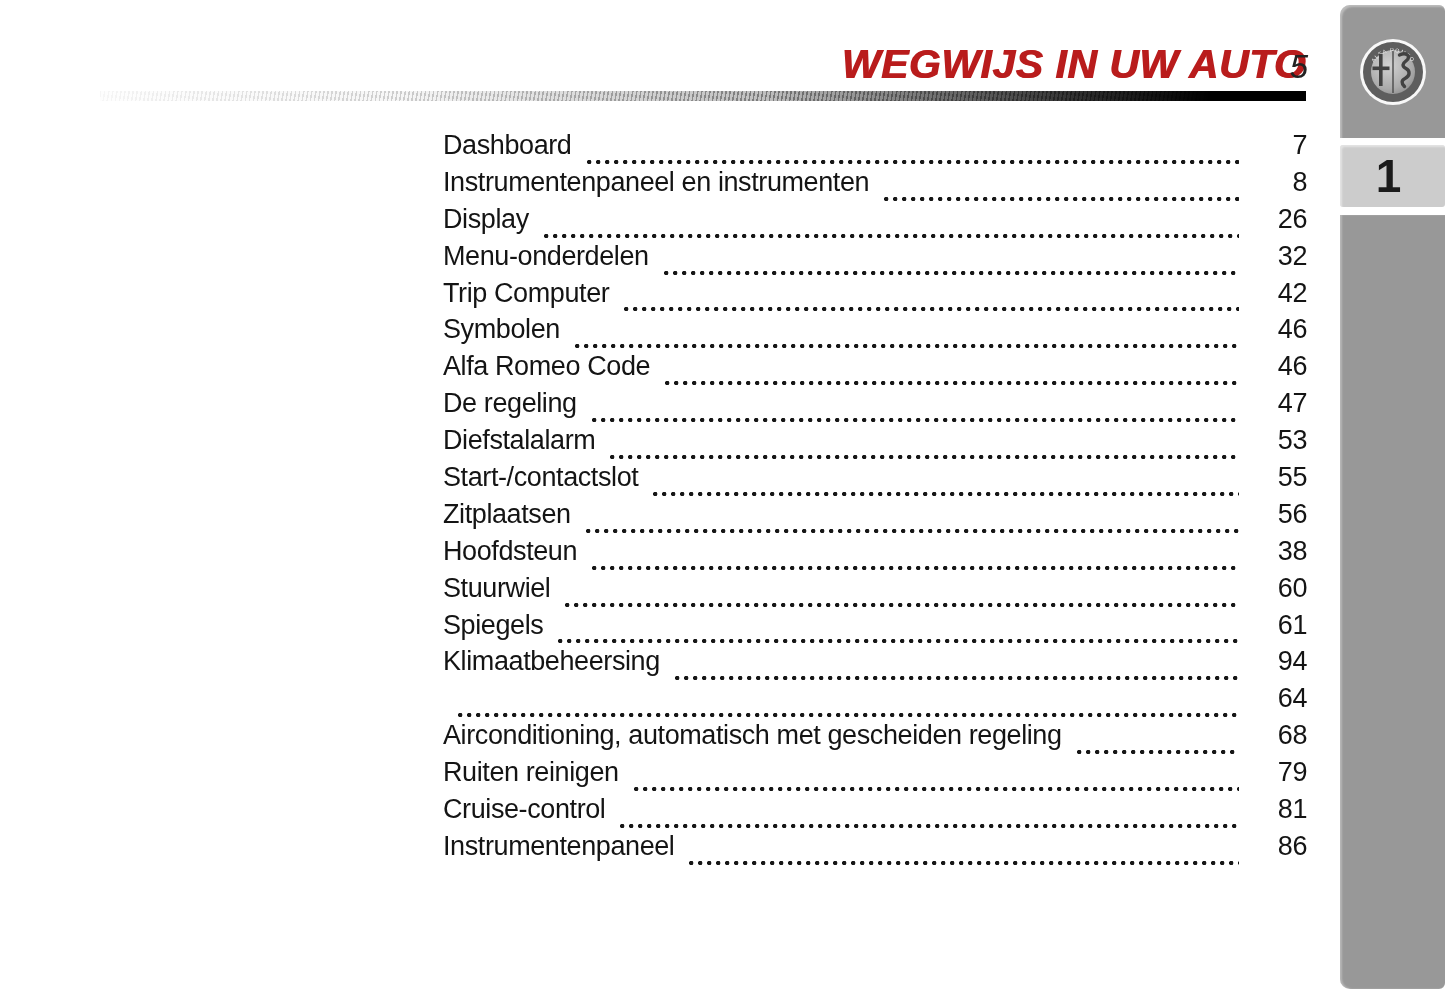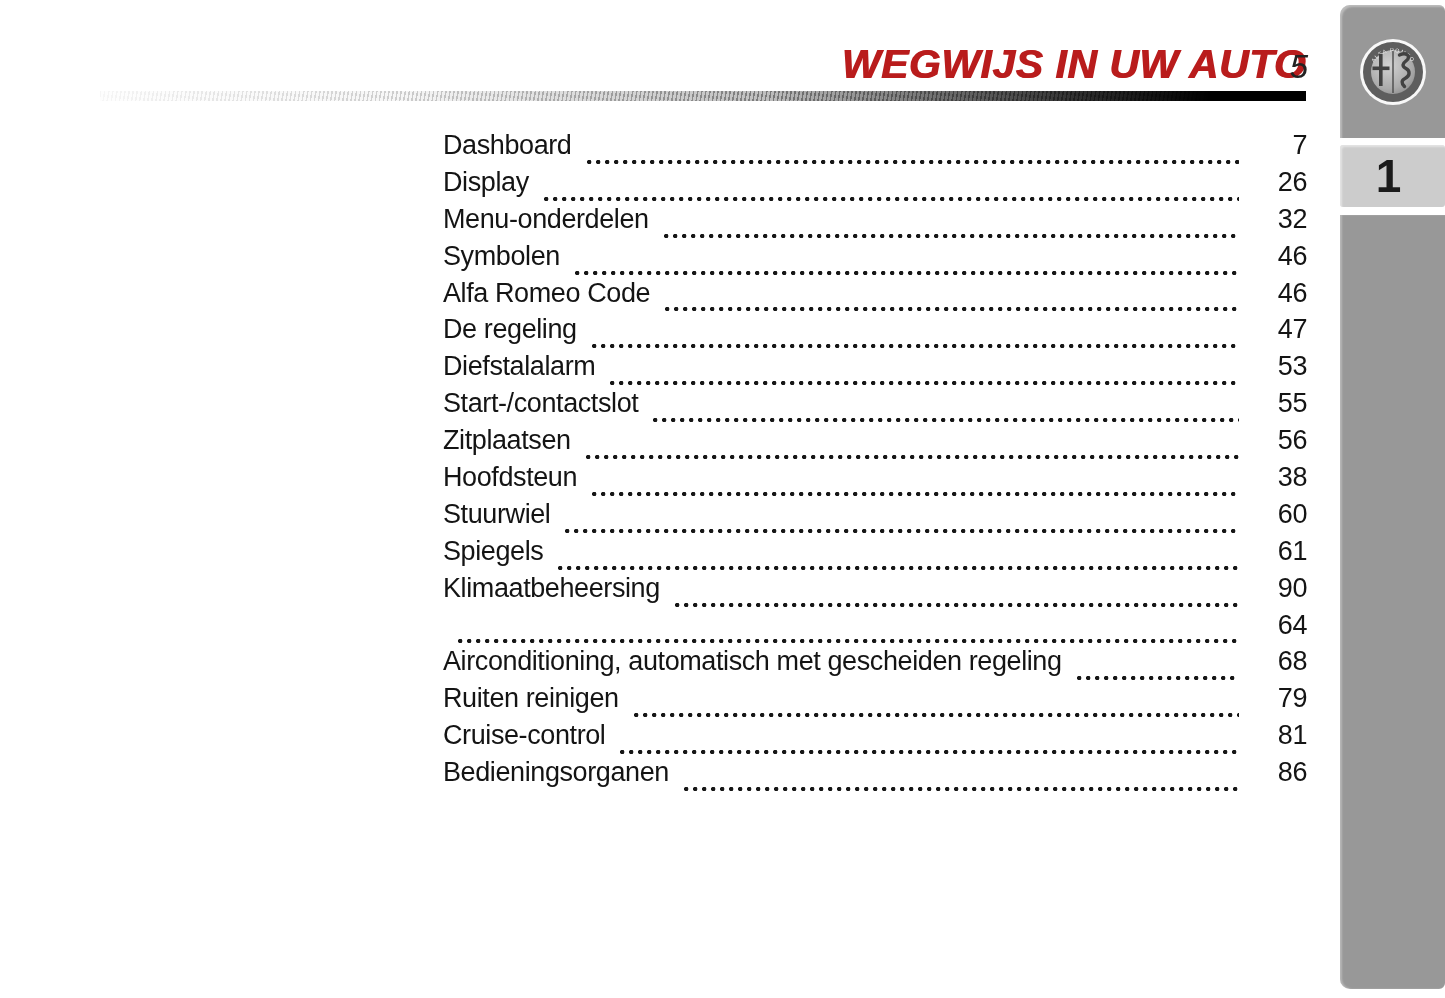--- a/index.html
+++ b/index.html
@@ -81,33 +81,43 @@
   <div class="hdr-pagenum">5</div>
   <div class="hdr-rule"></div>
 
   <main class="toc">
   <div class="toc-row">
     <span class="toc-label">Dashboard</span>
     <span class="leader"></span>
     <span class="toc-page">7</span>
   </div>
 
+  <div class="toc-row">
+    <span class="toc-label">Instrumentenpaneel en instrumenten</span>
+    <span class="leader"></span>
+    <span class="toc-page">8</span>
+  </div>
 
   <div class="toc-row">
     <span class="toc-label">Display</span>
     <span class="leader"></span>
     <span class="toc-page">26</span>
   </div>
 
   <div class="toc-row">
     <span class="toc-label">Menu-onderdelen</span>
     <span class="leader"></span>
     <span class="toc-page">32</span>
   </div>
 
+  <div class="toc-row">
+    <span class="toc-label">Trip Computer</span>
+    <span class="leader"></span>
+    <span class="toc-page">42</span>
+  </div>
 
   <div class="toc-row">
     <span class="toc-label">Symbolen</span>
     <span class="leader"></span>
     <span class="toc-page">46</span>
   </div>
 
   <div class="toc-row">
     <span class="toc-label">Alfa Romeo Code</span>
     <span class="leader"></span>
@@ -152,21 +162,21 @@
 
   <div class="toc-row">
     <span class="toc-label">Spiegels</span>
     <span class="leader"></span>
     <span class="toc-page">61</span>
   </div>
 
   <div class="toc-row">
     <span class="toc-label">Klimaatbeheersing</span>
     <span class="leader"></span>
-    <span class="toc-page">90</span>
+    <span class="toc-page">94</span>
   </div>
 
   <div class="toc-row">
     <span class="leader"></span>
     <span class="toc-page">64</span>
   </div>
 
   <div class="toc-row">
     <span class="toc-label">Airconditioning, automatisch met gescheiden regeling</span>
     <span class="leader"></span>
@@ -181,21 +191,21 @@
   </div>
 
   <div class="toc-row">
     <span class="toc-label">Cruise-control</span>
     <span class="leader"></span>
     <span class="toc-page">81</span>
   </div>
 
 
   <div class="toc-row">
-    <span class="toc-label">Bedieningsorganen</span>
+    <span class="toc-label">Instrumentenpaneel</span>
     <span class="leader"></span>
     <span class="toc-page">86</span>
   </div>
 </main>
 
   <aside>
     <div class="sb-block sb-top">
       <svg class="logo" viewBox="0 0 68 68" aria-hidden="true">
         <defs>
           <radialGradient id="discG" cx="40%" cy="35%" r="75%">

